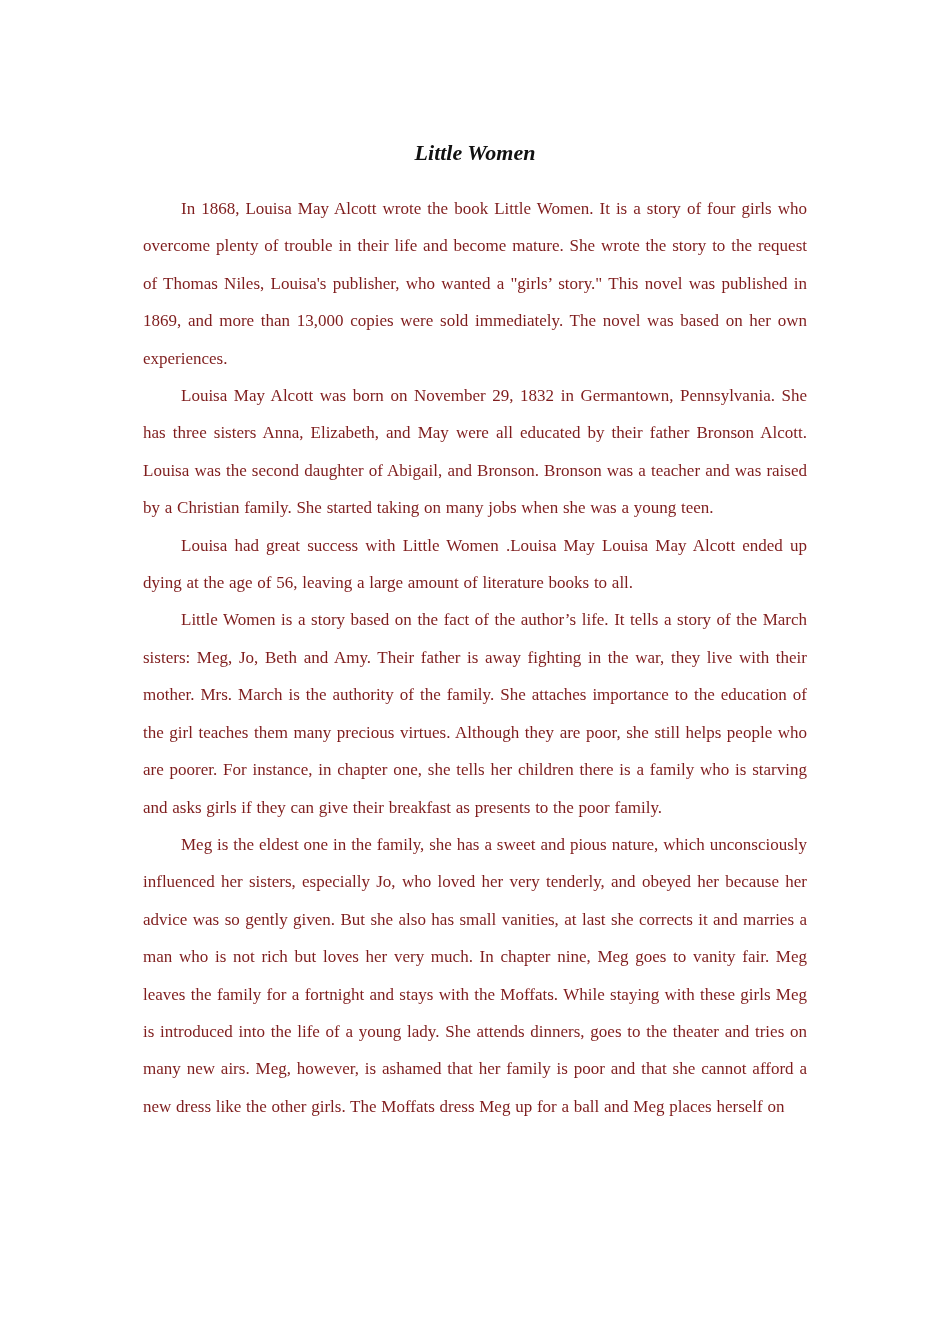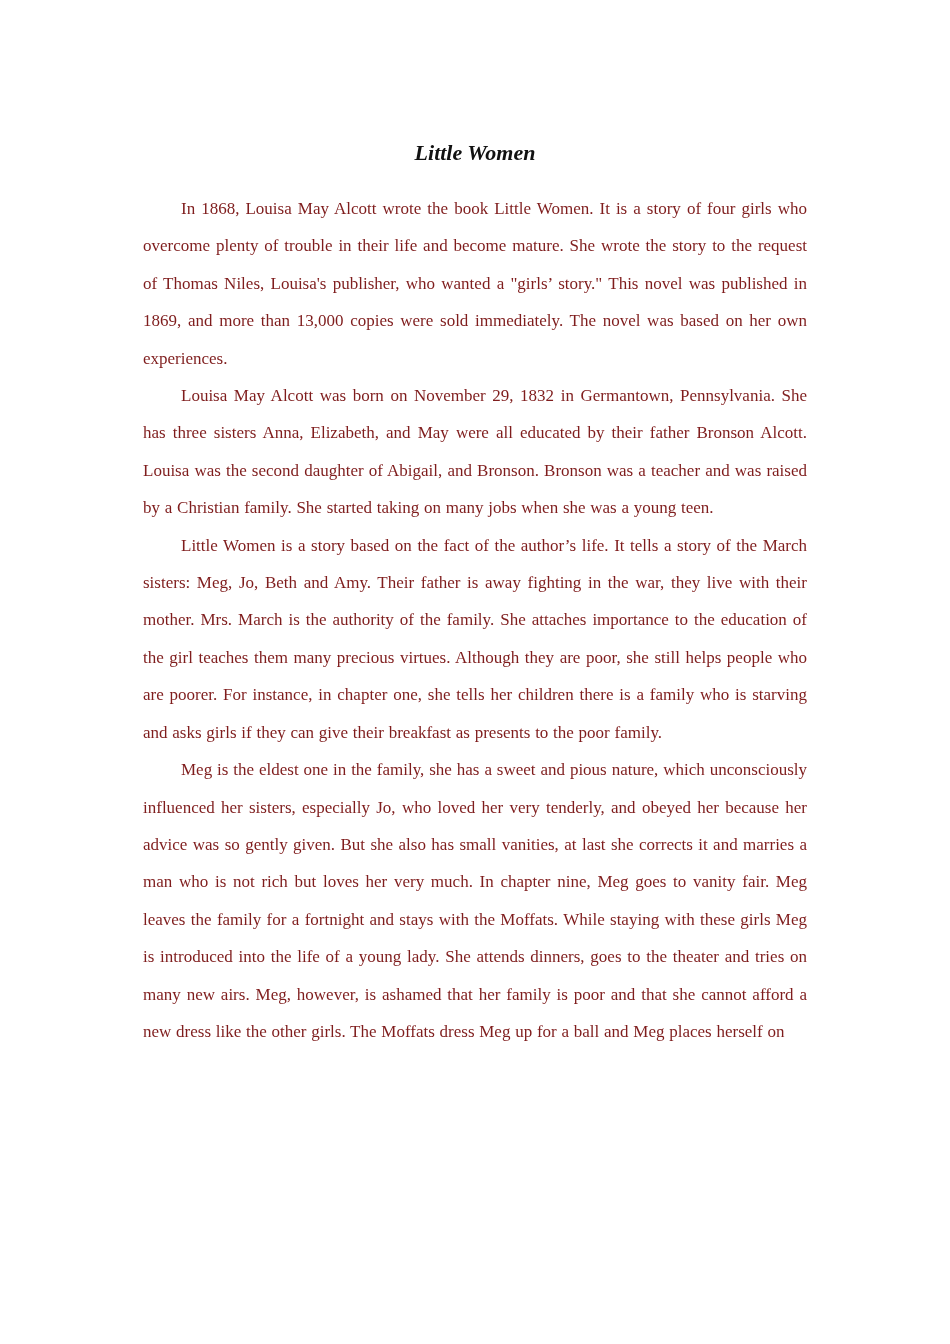--- a/index.html
+++ b/index.html
@@ -42,17 +42,18 @@
 </style>
 </head>
 <body>
 
 <div class="page">
   <div class="content">
     <h1 class="doc-title">Little Women</h1>
     <div class="doc-body">
       <p>In 1868, Louisa May Alcott wrote the book Little Women. It is a story of four girls who overcome plenty of trouble in their life and become mature. She wrote the story to the request of Thomas Niles, Louisa's publisher, who wanted a "girls’ story." This novel was published in 1869, and more than 13,000 copies were sold immediately. The novel was based on her own experiences.</p>
       <p>Louisa May Alcott was born on November 29, 1832 in Germantown, Pennsylvania.  She has three sisters Anna, Elizabeth, and May were all educated by their father Bronson Alcott.  Louisa was the second daughter of Abigail, and Bronson.  Bronson was a teacher and was raised by a Christian family. She started taking on many jobs when she was a young teen.</p>
+      <p>Louisa had great success with Little Women .Louisa May Louisa May Alcott ended up dying at the age of 56, leaving a large amount of literature books to all.</p>
       <p>Little Women is a story based on the fact of the author’s life. It tells a story of the March sisters: Meg, Jo, Beth and Amy. Their father is away fighting in the war, they live with their mother. Mrs. March is the authority of the family. She attaches importance to the education of the girl teaches them many precious virtues. Although they are poor, she still helps people who are poorer. For instance, in chapter one, she tells her children there is a family who is starving and asks girls if they can give their breakfast as presents to the poor family.</p>
       <p>Meg is the eldest one in the family, she has a sweet and pious nature, which unconsciously influenced her sisters, especially Jo, who loved her very tenderly, and obeyed her because her advice was so gently given. But she also has small vanities, at last she corrects it and marries a man who is not rich but loves her very much. In chapter nine, Meg goes to vanity fair. Meg leaves the family for a fortnight and stays with the Moffats. While staying with these girls Meg is introduced into the life of a young lady. She attends dinners, goes to the theater and tries on many new airs. Meg, however, is ashamed that her family is poor and that she cannot afford a new dress like the other girls. The Moffats dress Meg up for a ball and Meg places herself on</p>
     </div>
   </div>
 </div>
 
 </body></html>

